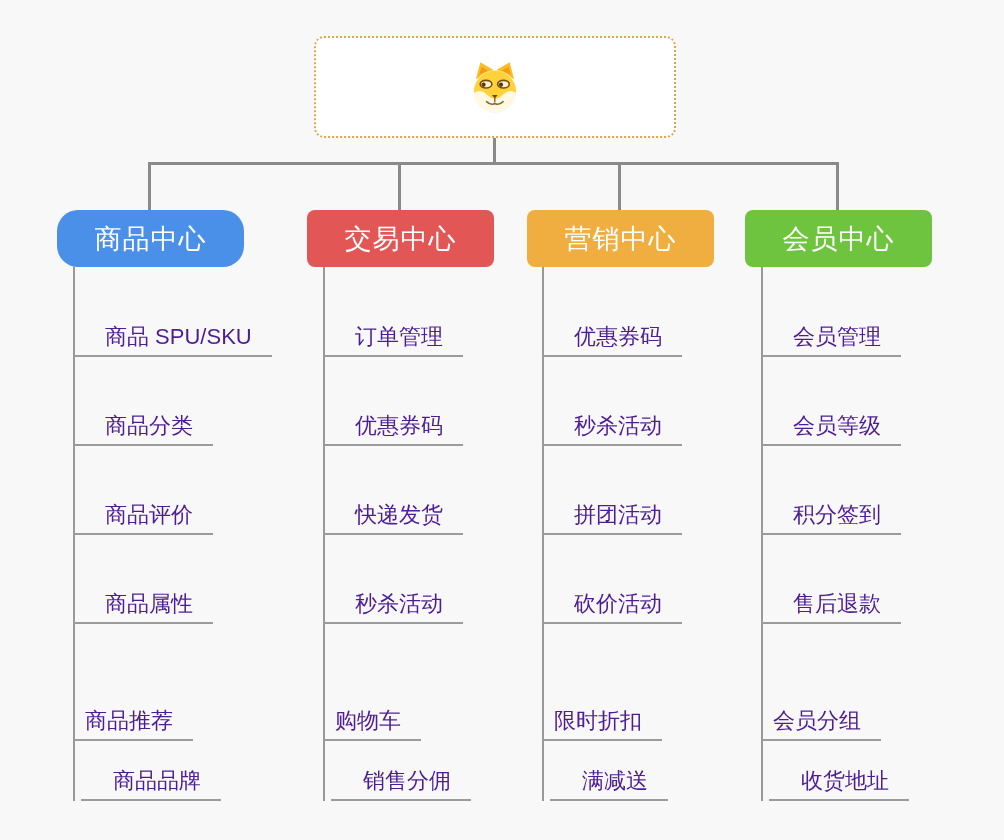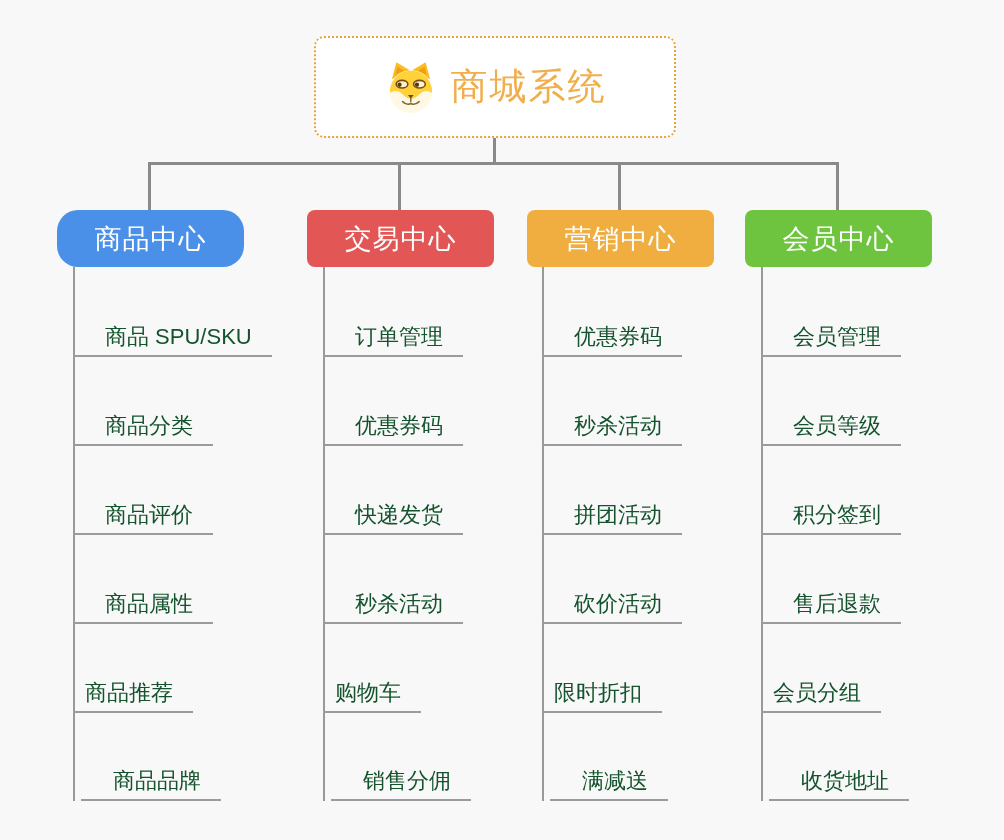--- a/index.html
+++ b/index.html
@@ -88,32 +88,32 @@
   
   .leaf-item {
     position: absolute;
     height: 42px;
     box-sizing: content-box;
     padding: 0 20px 3px 32px;
     border-bottom: 2px solid #9b9b9b;
     display: flex;
     align-items: flex-end;
     font-size: 22px;
-    color: #14532d;
+    color: #4c1d95;
     white-space: nowrap;
   }
   .col0 { left: 73px;  }
   .col1 { left: 323px; }
   .col2 { left: 542px; }
   .col3 { left: 761px; }
   .row0 { top: 310px; }
   .row1 { top: 399px; }
   .row2 { top: 488px; }
   .row3 { top: 577px; }
-  .row4 { top: 666px; padding-left: 12px; }
+  .row4 { top: 694px; padding-left: 12px; }
   .row5 { top: 754px; margin-left: 8px; }
 </style>
 </head>
 <body>
 
 <div class="conn root-stem"></div>
 <div class="conn spine"></div>
 <div class="conn drop d0"></div>
 <div class="conn drop d1"></div>
 <div class="conn drop d2"></div>
@@ -128,21 +128,20 @@
     <circle cx="24" cy="28" r="19" fill="#fef8e4"></circle>
     <path d="M5.3,26.5 A18.8,18.8 0 0 1 42.7,26.5 L42.7,29 Q36,25.5 31.5,30.5 Q27.5,34.5 24,34.5 Q20.5,34.5 16.5,30.5 Q12,25.5 5.3,29 Z" fill="#ffd23a"></path>
     <ellipse cx="16" cy="21.5" rx="5.2" ry="3.4" fill="#fdf3cf" stroke="#7a4e12" stroke-width="1.4"></ellipse>
     <ellipse cx="31.5" cy="21.5" rx="5.2" ry="3.4" fill="#fdf3cf" stroke="#7a4e12" stroke-width="1.4"></ellipse>
     <circle cx="13.8" cy="22" r="1.9" fill="#5b3a0e"></circle>
     <circle cx="29.3" cy="22" r="1.9" fill="#5b3a0e"></circle>
     <path d="M21.3,31 L26.3,31 L23.8,34.2 Z" fill="#6b4714"></path>
     <path d="M23.8,34 L23.8,37" stroke="#8a6a33" stroke-width="1.3" fill="none" stroke-linecap="round"></path>
     <path d="M16.5,37 Q20,40.5 23.8,38.6 Q27.6,40.5 31.2,37" stroke="#8a6a33" stroke-width="1.4" fill="none" stroke-linecap="round"></path>
   </svg>
-  <span class="root-title">商城系统</span>
 </div>
 
 <div class="branch-header b0" style="background: rgb(74, 144, 233); border-radius: 21px;">
   <span>商品中心</span>
 </div>
 <div class="branch-header b1" style="background: rgb(226, 86, 85);">
   <span>交易中心</span>
 </div>
 <div class="branch-header b2" style="background: rgb(239, 174, 63);">
   <span>营销中心</span>

